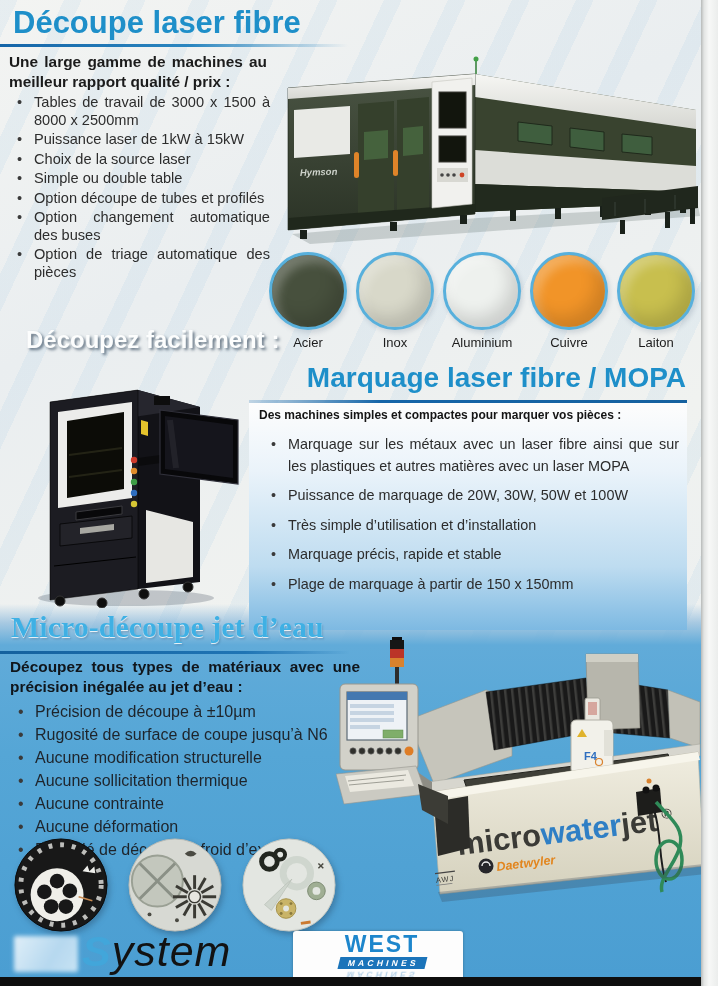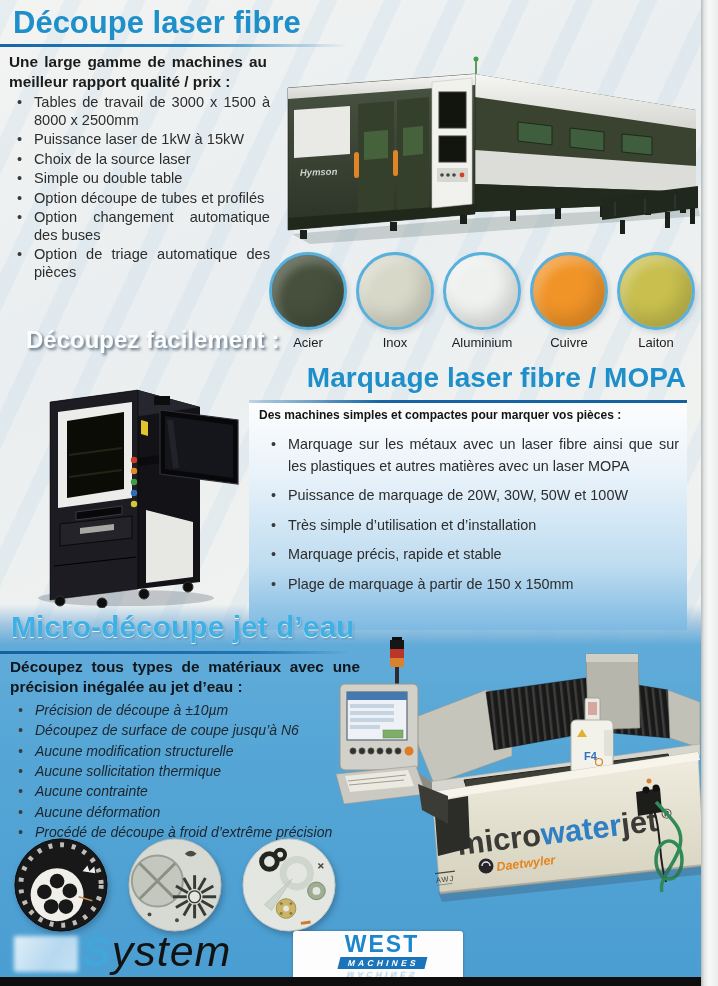--- a/index.html
+++ b/index.html
@@ -34,26 +34,26 @@
   .panel2{position:absolute;left:249px;top:403px;width:438px;height:227px;
     background:linear-gradient(180deg,#fdfdfd 0%,#eaf3fa 30%,#bedcf0 72%,#7db9e2 100%);}
   .intro2{position:absolute;left:259px;top:408px;width:424px;font-size:12px;font-weight:bold;color:#141414;margin:0;}
   .list2{position:absolute;left:263px;top:434px;width:416px;font-size:14.4px;color:#2c2c2c;}
   .list2 li{text-align:justify;line-height:1.5;margin-bottom:8px;}
   .marking-svg{position:absolute;left:26px;top:360px;}
   
   .bg3{position:absolute;left:0;top:604px;width:701px;height:373px;
     background:linear-gradient(180deg,rgba(190,220,240,0) 0%,rgba(130,180,218,0.65) 5%,#61abd9 11%,#55a6d6 40%,#4b9ed2 100%);}
   .title3{position:absolute;left:11px;top:610px;font-size:30px;font-weight:bold;color:#3fb0e4;
-    text-shadow:0 1px 1px rgba(255,255,255,0.95),1px 2px 2px rgba(25,60,95,0.3);}
+    text-shadow:0 1px 1px rgba(255,255,255,0.95),1px 2px 2px rgba(25,60,95,0.3);font-family:Liberation Serif, serif;}
   .rule3{position:absolute;left:0;top:651px;width:350px;height:3px;
     background:linear-gradient(90deg,#14619e,#1f74b4 70%,rgba(90,150,200,0) 100%);}
   .intro3{position:absolute;left:10px;top:657px;width:350px;font-size:15.4px;font-weight:bold;
     color:#10161c;text-align:justify;line-height:1.3;margin:0;}
-  .list3{position:absolute;left:10px;top:701px;width:354px;font-size:14px;color:#1e242b;font-style:italic;}
+  .list3{position:absolute;left:10px;top:701px;width:354px;font-size:16px;color:#1e242b;}
   .list3 li{line-height:1.38;margin-bottom:1px;}
   .waterjet-svg{position:absolute;left:336px;top:634px;}
   .samples{position:absolute;left:12px;top:836px;display:flex;gap:16px;}
   .samples svg{filter:drop-shadow(2px 3px 3px rgba(25,50,75,0.35));}
   
   .sys-logo{position:absolute;left:14px;top:932px;display:flex;align-items:flex-end;}
   .sys-blur{display:inline-block;width:64px;height:36px;margin-right:4px;border-radius:2px;
     background:linear-gradient(120deg,#e8f3fa 0%,#bcdcf1 60%,#cfe7f6 100%);filter:blur(2px);opacity:0.95;}
   .sys-text{font-size:43px;font-style:italic;line-height:0.92;letter-spacing:1px;}
   .sys-text .s{color:#42a6da;font-weight:bold;}
@@ -231,21 +231,21 @@
       <circle cx="118" cy="234" r="5" fill="#0e0e0e" stroke="#333" stroke-width="1"></circle>
       <circle cx="162" cy="227" r="5" fill="#0e0e0e" stroke="#333" stroke-width="1"></circle>
     </g>
   </svg>
 
   <div class="title3">Micro-découpe jet d’eau</div>
   <div class="rule3"></div>
   <p class="intro3">Découpez tous types de matériaux avec une précision inégalée au jet d’eau :</p>
   <ul class="blist list3">
     <li>Précision de découpe à ±10µm</li>
-    <li>Découpez de surface de coupe jusqu’à N6</li>
+    <li>Rugosité de surface de coupe jusqu’à N6</li>
     <li>Aucune modification structurelle</li>
     <li>Aucune sollicitation thermique</li>
     <li>Aucune contrainte</li>
     <li>Aucune déformation</li>
     <li>Procédé de découpe à froid d’extrême précision</li>
   </ul>
 
   <svg class="waterjet-svg" width="372" height="270" viewBox="0 0 372 270">
     <defs>
       <pattern id="bel" width="7" height="10" patternUnits="userSpaceOnUse" patternTransform="rotate(-6)">

